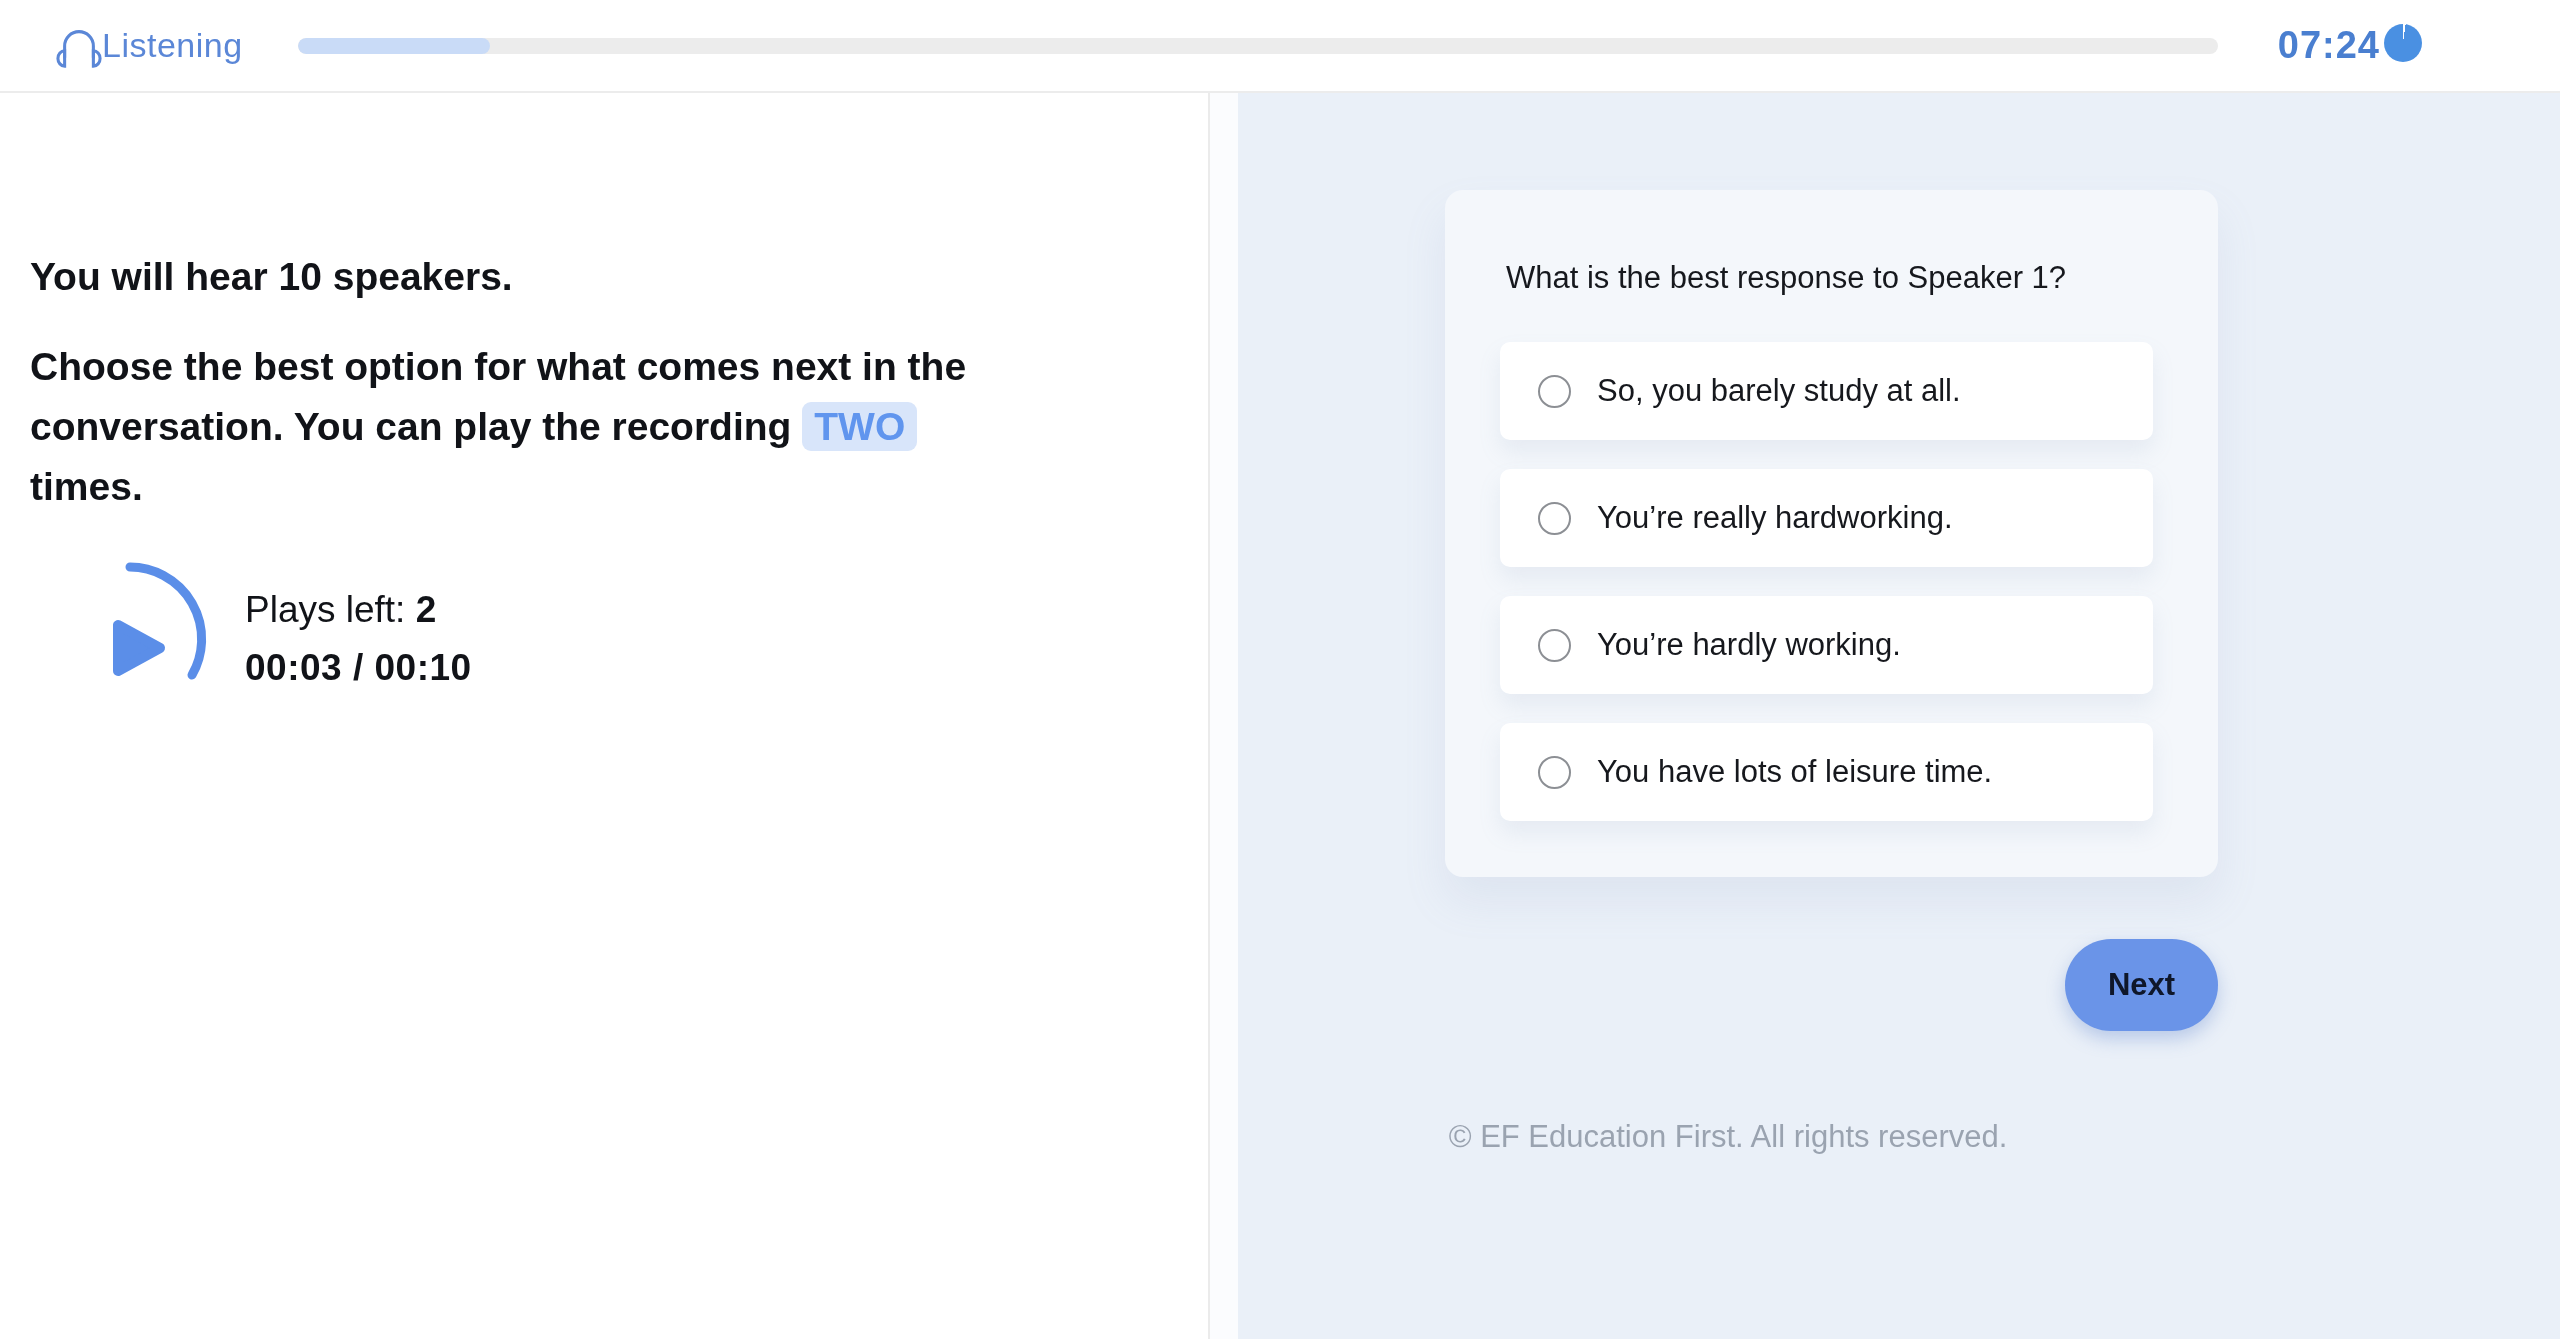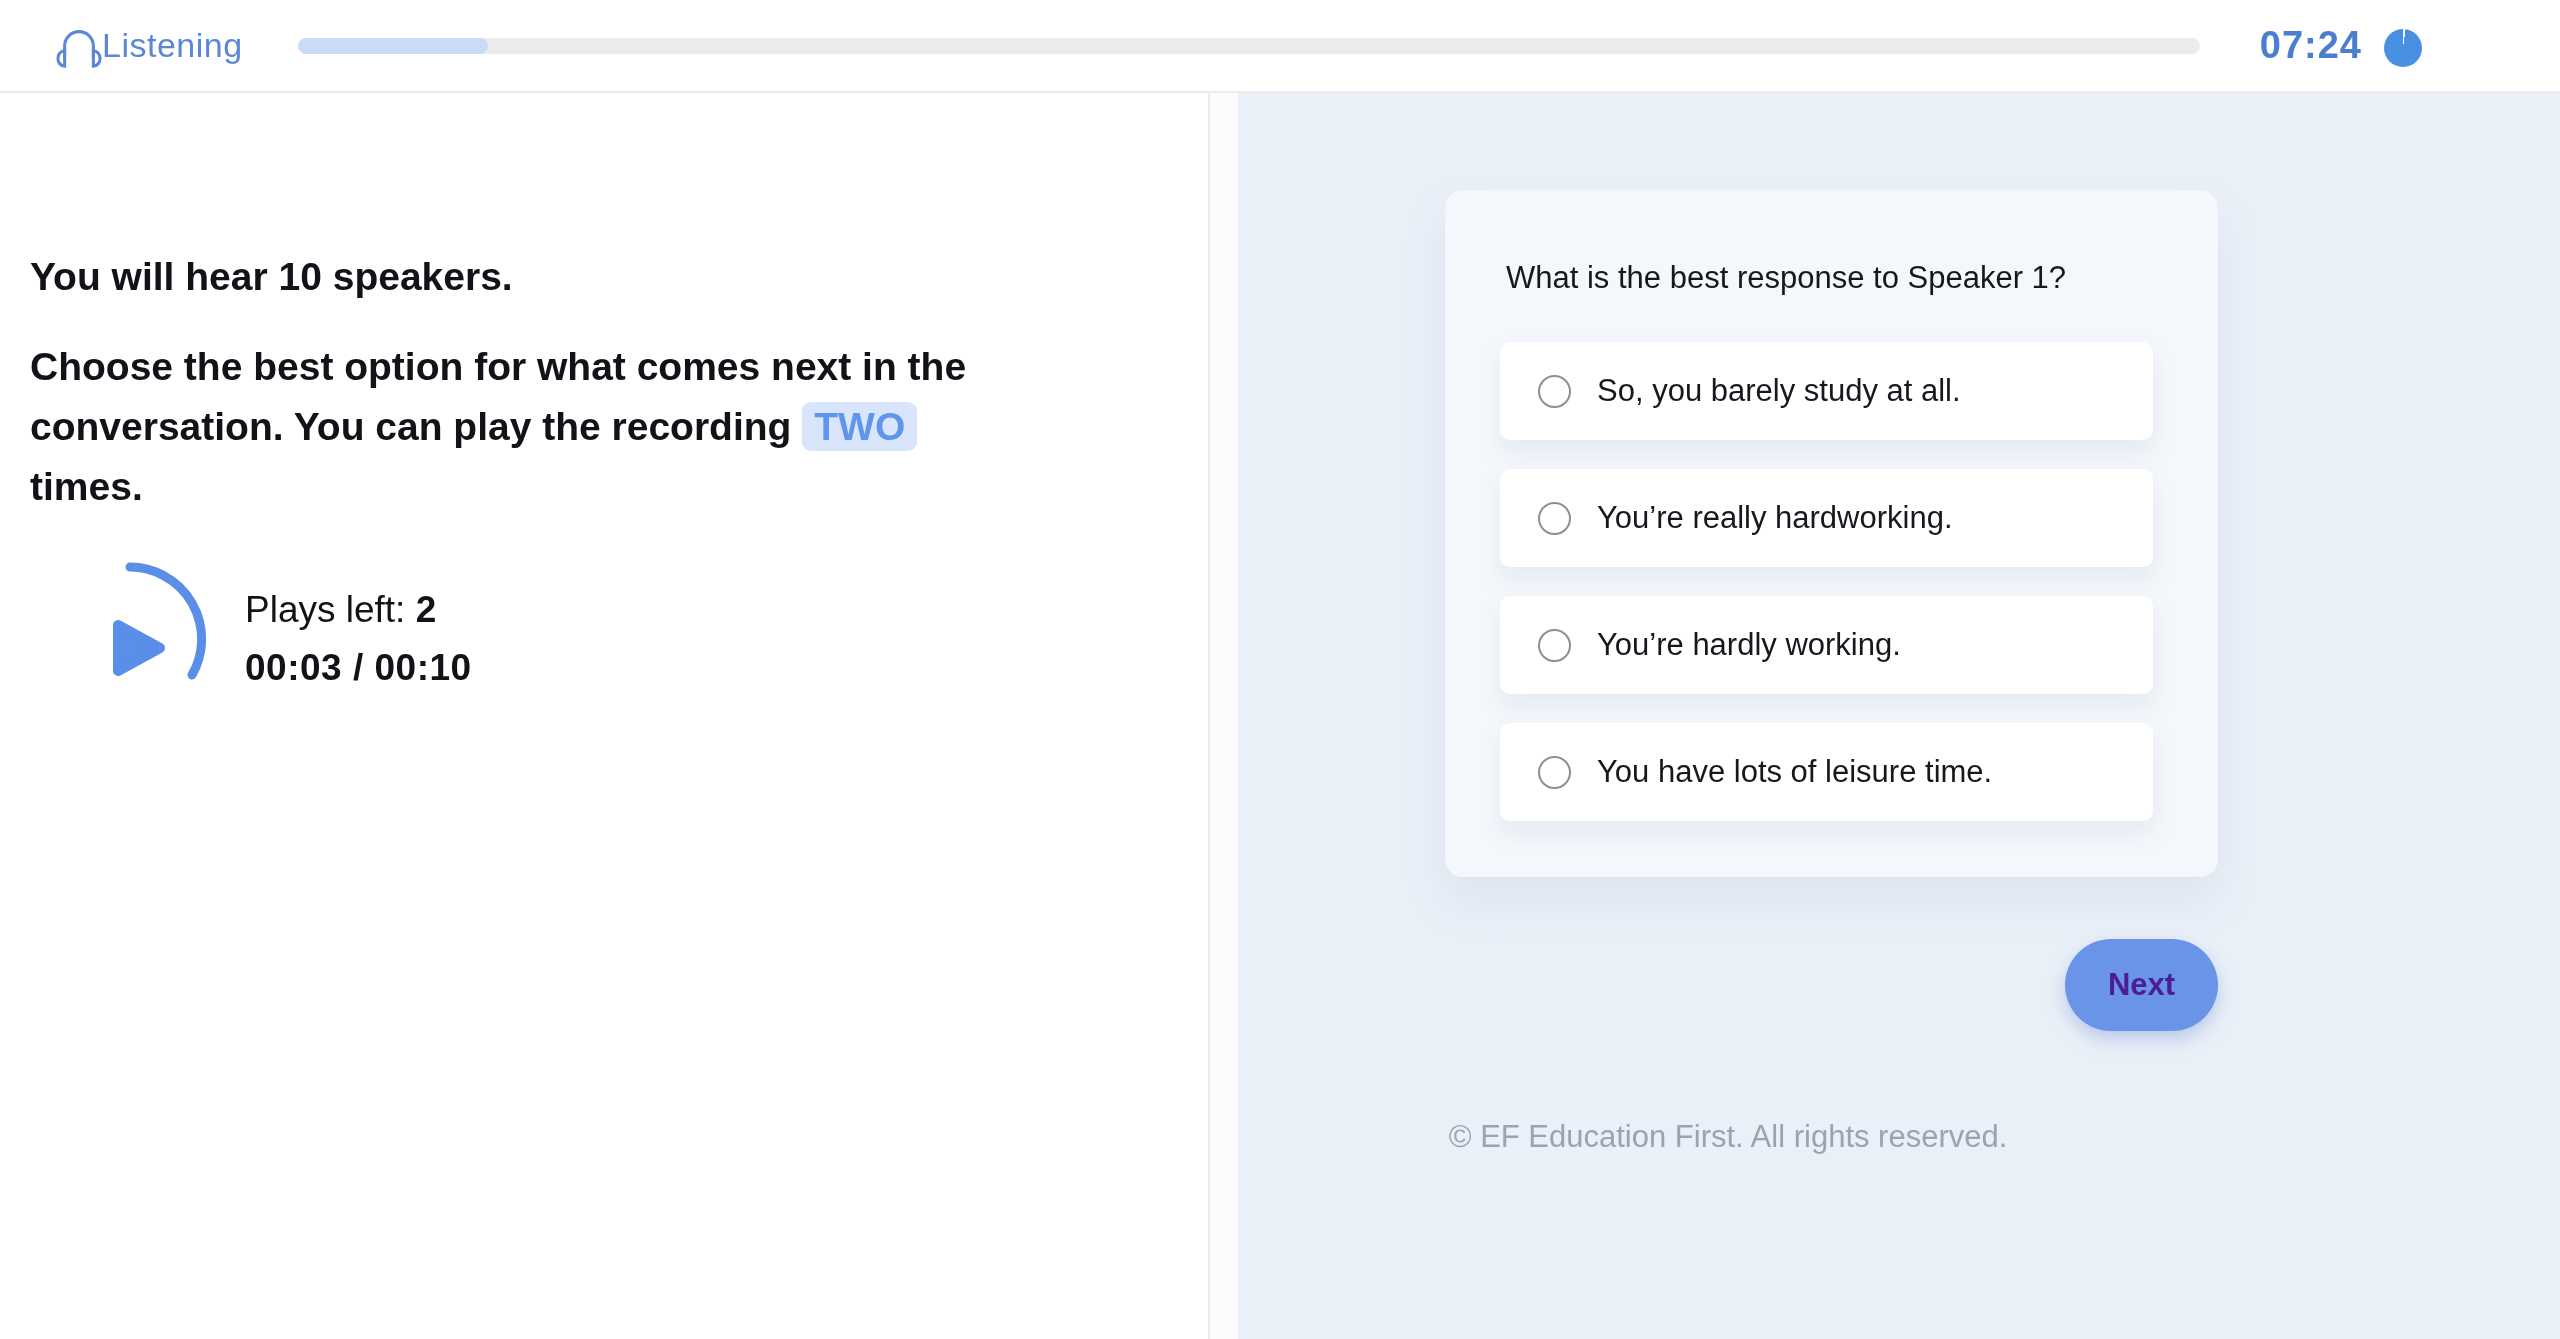--- a/index.html
+++ b/index.html
@@ -9,21 +9,21 @@
   
   .topbar { position:absolute; top:0; left:0; width:2560px; height:93px;
             background:#fff; border-bottom:2px solid #ececec;
             display:flex; align-items:center; padding:0 138px 0 56px; z-index:20; }
   .hp-icon { width:46px; height:46px; flex:0 0 auto; }
   .section-label { font-size:34px; font-weight:500; color:#5b87d7; letter-spacing:.5px; }
   .progressbar { flex:1 1 auto; height:16px; margin:0 60px 0 55px;
                  background:#ececec; border-radius:10px; overflow:hidden; position:relative; }
   .progressbar-fill { position:absolute; left:0; top:0; bottom:0; width:10%;
                       background:#c9dbf7; border-radius:10px; }
-  .timer { display:flex; align-items:flex-end; gap:22px; }
+  .timer { display:flex; align-items:flex-start; gap:4px; }
   .timer-text { font-size:38px; font-weight:bold; color:#4a7fd0; letter-spacing:1px; }
   .timer-pie { width:38px; height:38px; border-radius:50%;
                background:conic-gradient(#ffffff 0deg 8deg, #4a90e2 8deg 360deg); }
 
   
   .main { position:absolute; top:93px; left:0; right:0; bottom:0; display:flex; }
   .left-panel { width:1210px; flex:0 0 auto; background:#fff;
                 border-right:2px solid #ebebeb; padding:160px 90px 0 30px; }
   .gutter { width:28px; flex:0 0 auto; background:#fbfcfe; }
   .right-panel { flex:1 1 auto; background:#eaf0f8; display:flex; flex-direction:column; }
@@ -51,21 +51,21 @@
             box-shadow:0 12px 22px rgba(130,152,186,.13);
             display:flex; align-items:center; padding-left:38px;
             margin-bottom:29px; cursor:pointer; }
   .option:last-child { margin-bottom:0; }
   .radio { width:33px; height:33px; border:2.5px solid #8c8f94; border-radius:50%;
            background:#fff; flex:0 0 auto; margin-right:26px; }
   .option-label { font-size:31px; color:#16181d; }
 
   .next-row { width:980px; margin-top:62px; display:flex; justify-content:flex-end; }
   .next-btn { width:153px; height:92px; border:none; border-radius:46px;
-              background:#6a94e8; color:#4c1d95; font-size:31px; font-weight:bold;
+              background:#6a94e8; color:#0f172a; font-size:31px; font-weight:bold;
               font-family:"Liberation Sans", sans-serif; cursor:pointer;
               box-shadow:0 8px 18px rgba(93,130,203,.35); }
 
   .footer { width:980px; margin-top:88px; text-align:center;
             font-size:31px; color:#9aa3b0; }
 </style>
 </head>
 <body>
 
 <header class="topbar">

